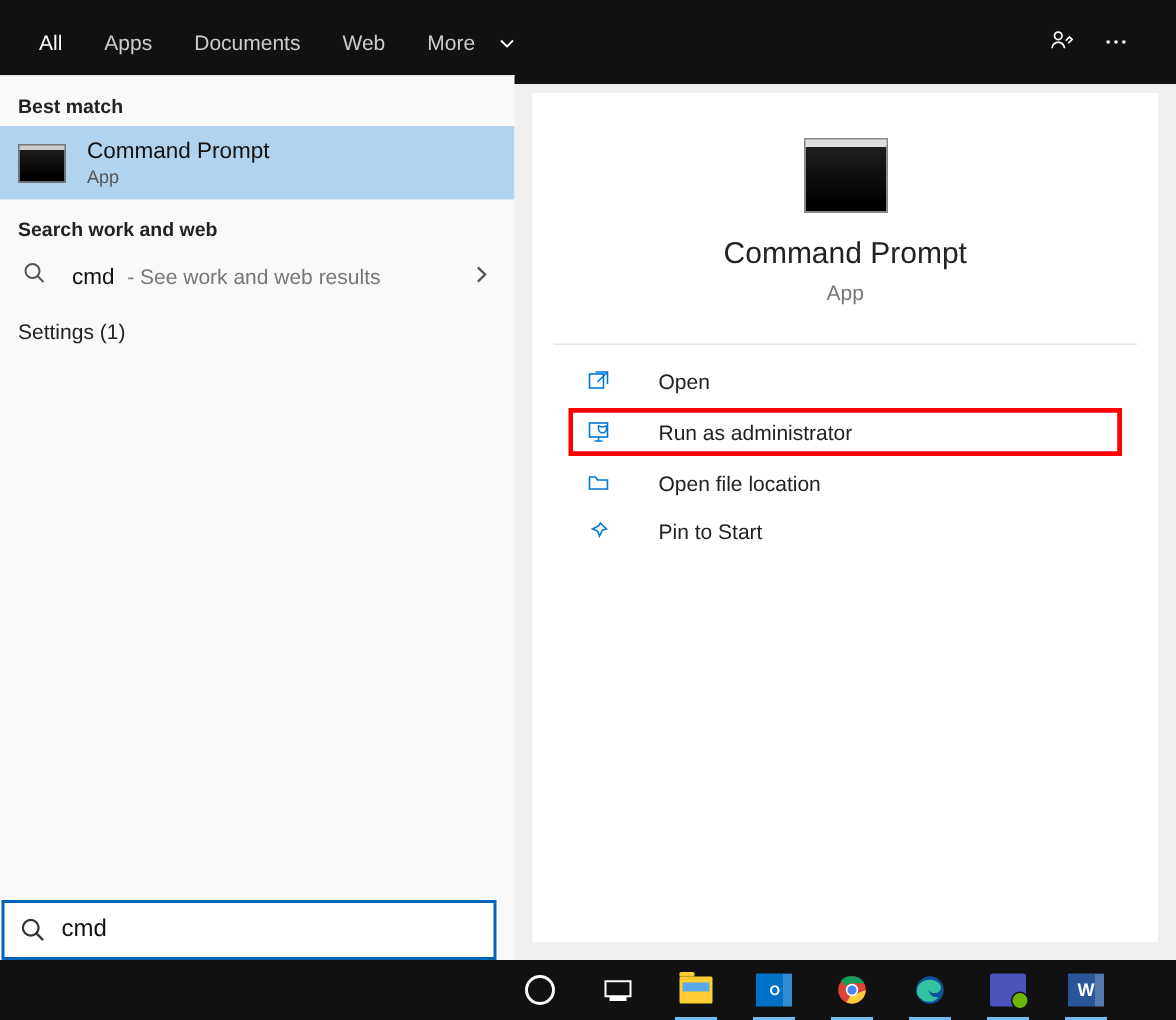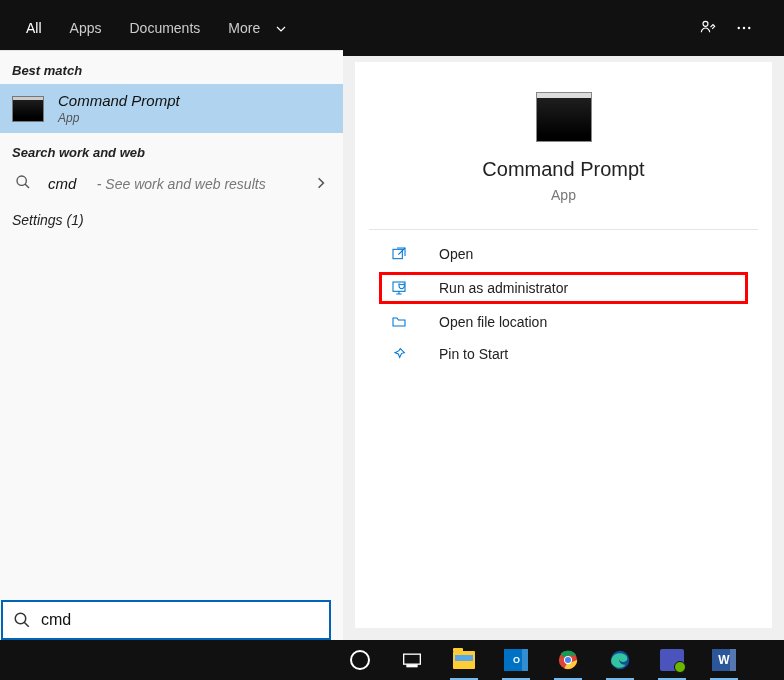--- a/index.html
+++ b/index.html
@@ -13,32 +13,32 @@
   .tab.active::after { content: ""; position: absolute; left: 8px; right: 8px; bottom: 0; height: 3px; background: #0078d4; }
   .tab-more { display: flex; align-items: center; gap: 16px; }
   .tab-more svg { margin-top: 2px; }
   .topright { display: flex; align-items: center; gap: 12px; padding-right: 28px; color: #fff; }
   .topright .icon { width: 24px; height: 24px; display: flex; align-items: center; justify-content: center; cursor: pointer; }
 
   
   .content { display: flex; position: absolute; top: 50px; left: 0; right: 0; bottom: 40px; }
 
   
-  .leftpane { width: 343px; background: #f9f9f9; border-top: 1px solid #e5e5e5; overflow-y: auto; font-style: italic; }
+  .leftpane { width: 343px; background: #f9f9f9; border-top: 1px solid #e5e5e5; overflow-y: auto; }
   .section-header { font-size: 13px; font-weight: 600; padding: 12px 16px 6px 12px; color: #222; }
   .result-row { display: flex; align-items: center; padding: 8px 12px; gap: 14px; cursor: pointer; position: relative; }
   .result-row.selected { background: #b0d3ef; }
   .cmd-thumb { width: 32px; height: 26px; background: linear-gradient(180deg,#222 0%, #000 85%); border: 1px solid #777; position: relative; }
   .cmd-thumb::before { content: ""; position: absolute; top: 0; left: 0; right: 0; height: 3px; background: #ccc; }
   .result-text .title { font-size: 15px; color: #111; }
   .result-text .subtitle { font-size: 12px; color: #555; margin-top: 2px; }
 
   .search-row .search-icon { width: 22px; text-align: center; color: #555; }
   .search-row .title-inline { font-size: 15px; color: #111; display: inline; }
-  .search-row .hint { font-size: 14px; color: #777; display: inline; margin-left: 16px; }
+  .search-row .hint { font-size: 14px; color: #777; display: inline; margin-left: 4px; }
   .search-row .chev { position: absolute; right: 16px; color: #555; }
 
   .settings-row { font-size: 14px; color: #222; padding: 10px 12px 6px; }
 
   
   .rightpane { flex: 1; background: #fff; margin: 12px 12px 12px 12px; }
   .preview-head { text-align: center; padding: 30px 0 20px; }
   .preview-thumb { width: 56px; height: 50px; margin: 0 auto 16px; background: linear-gradient(180deg,#222 0%, #000 90%); border: 1px solid #888; position: relative; }
   .preview-thumb::before { content: ""; position: absolute; top: 0; left: 0; right: 0; height: 5px; background: #ddd; }
   .preview-title { font-size: 20px; font-weight: 400; color: #222; }
@@ -68,20 +68,21 @@
   .taskview svg, .taskbar svg { color: #fff; }
 </style>
 </head>
 <body>
 
 <div class="tabbar">
   <div class="tabs">
     <div class="tab active">All</div>
     <div class="tab">Apps</div>
     <div class="tab">Documents</div>
+    <div class="tab">Web</div>
     <div class="tab tab-more">
       <span>More</span>
       <svg width="10" height="10" viewBox="0 0 10 10">
           <path d="M1 3 L5 7 L9 3" fill="none" stroke="#fff" stroke-width="1.2"></path>
         </svg>
     </div>
   </div>
   <div class="topright">
     <div class="icon">
       <svg width="20" height="20" viewBox="0 0 24 24" fill="none" stroke="#fff" stroke-width="1.4">

